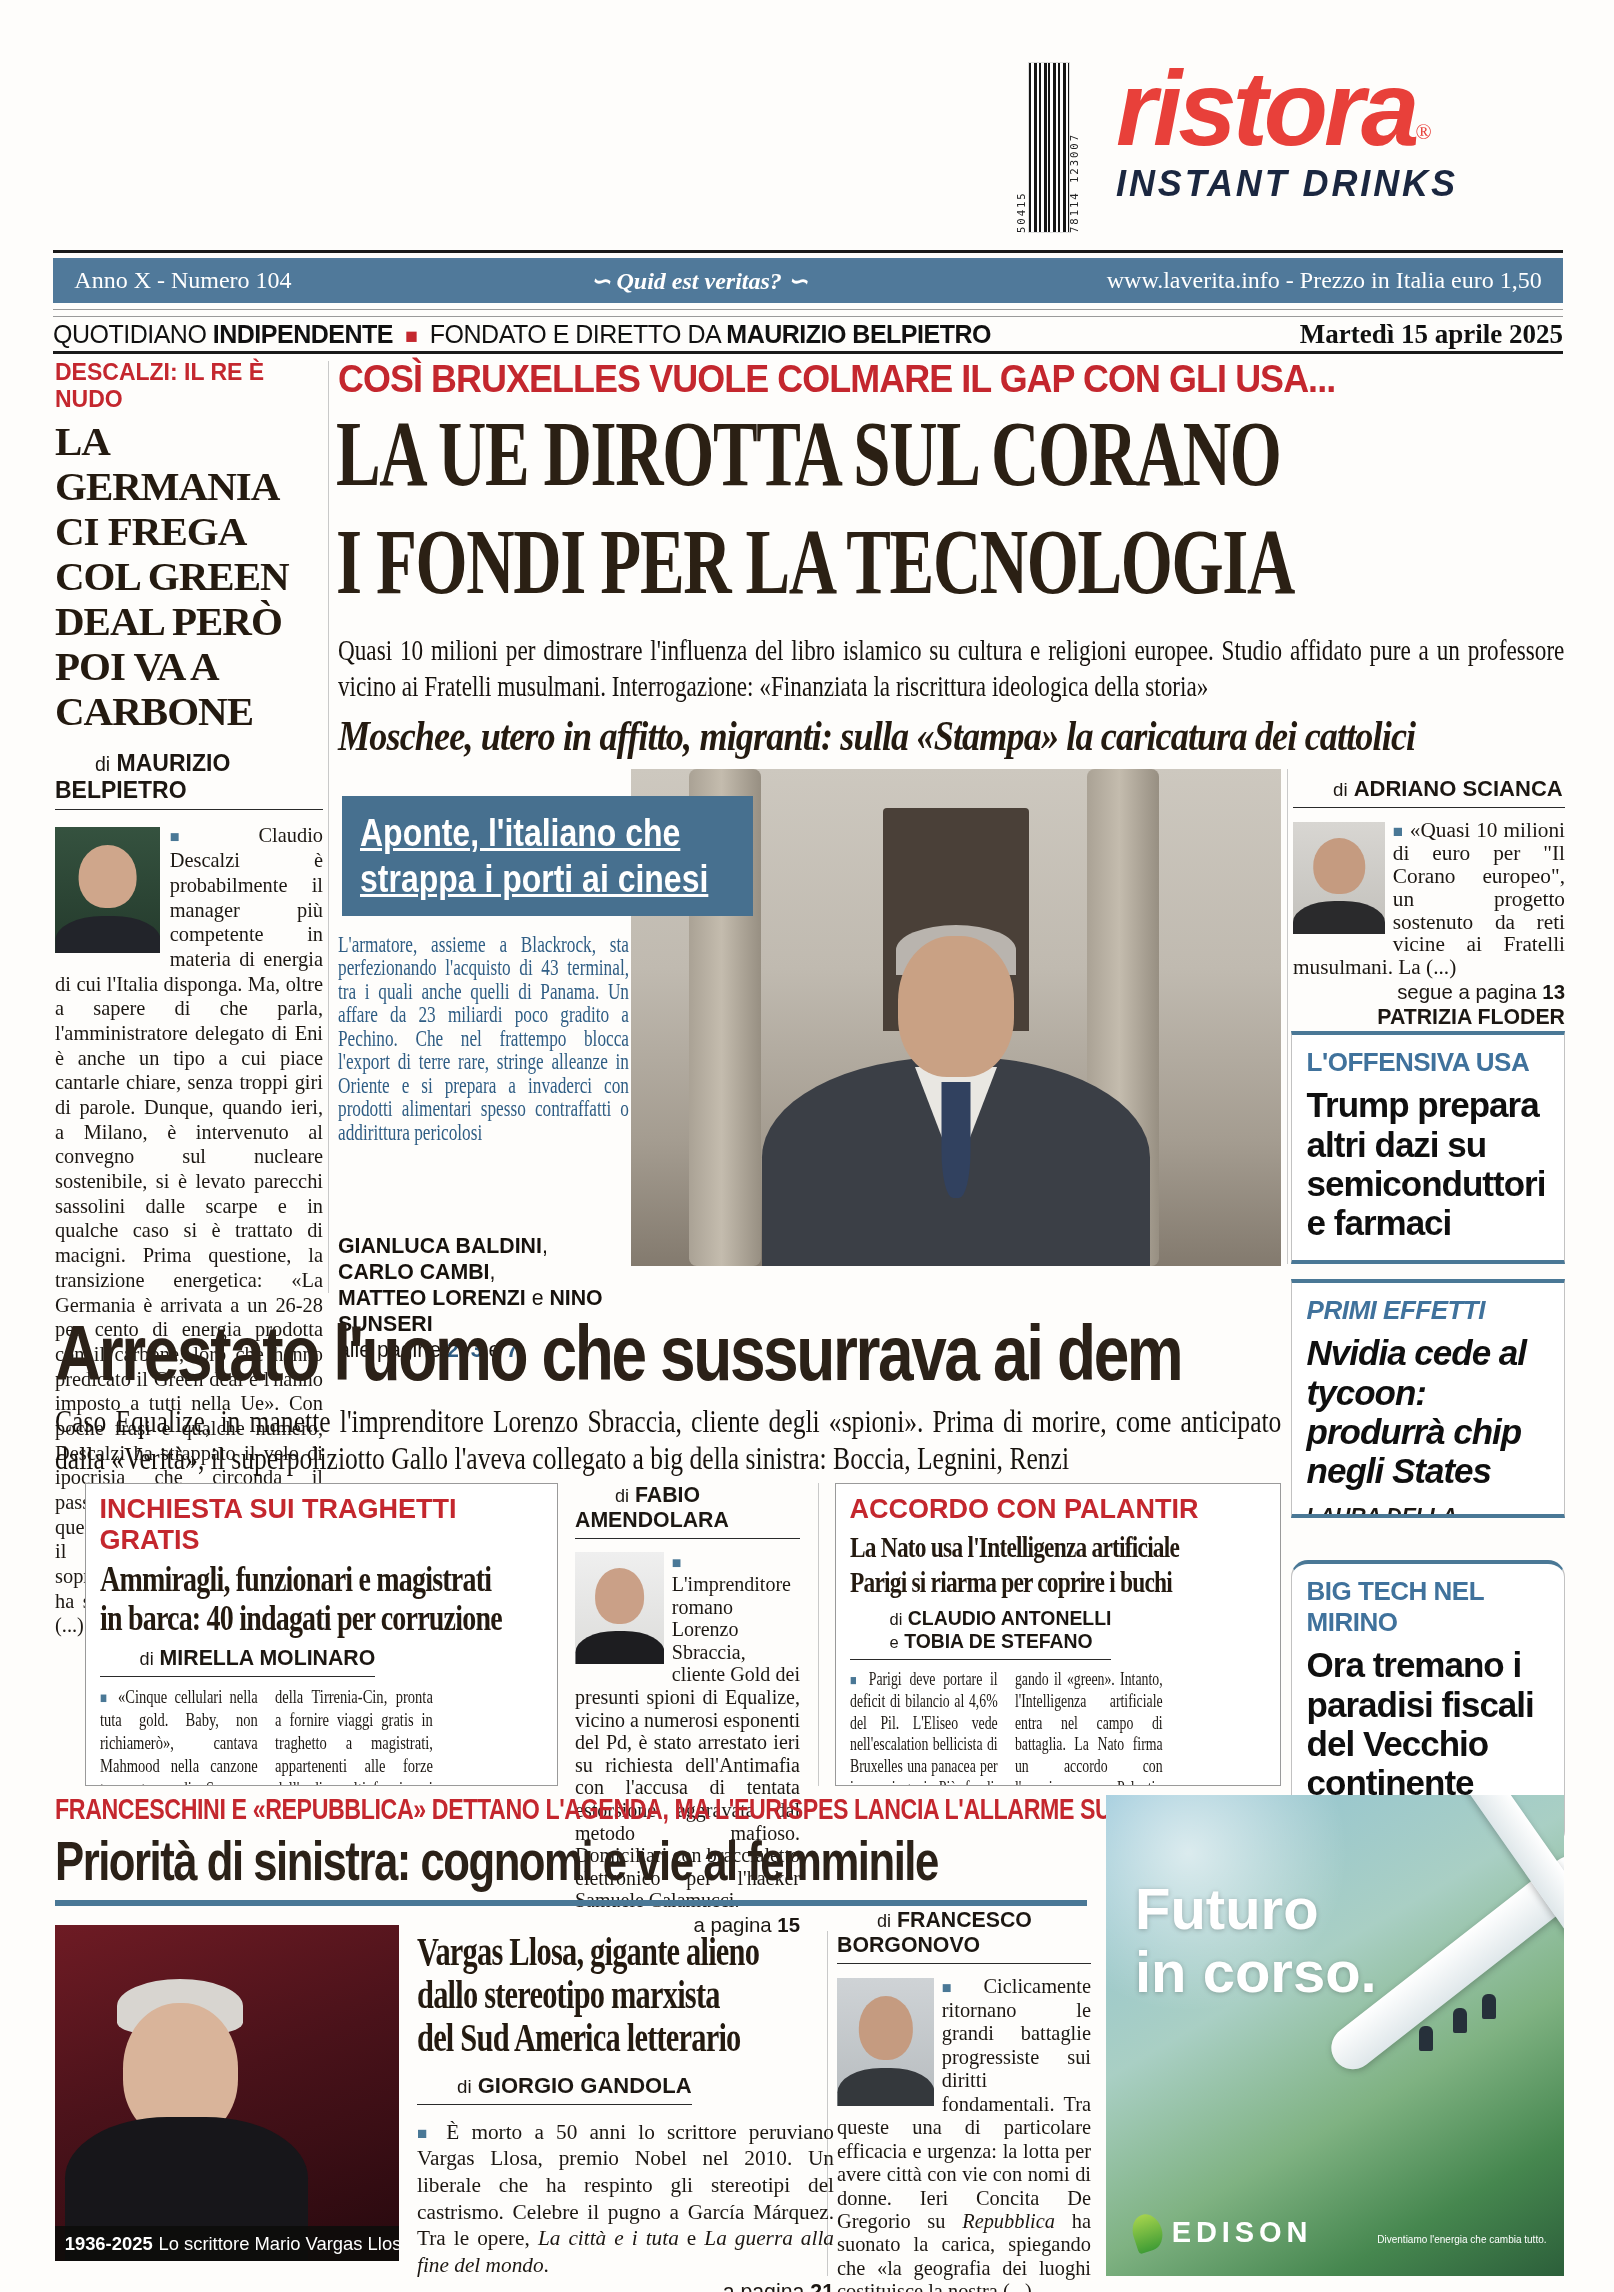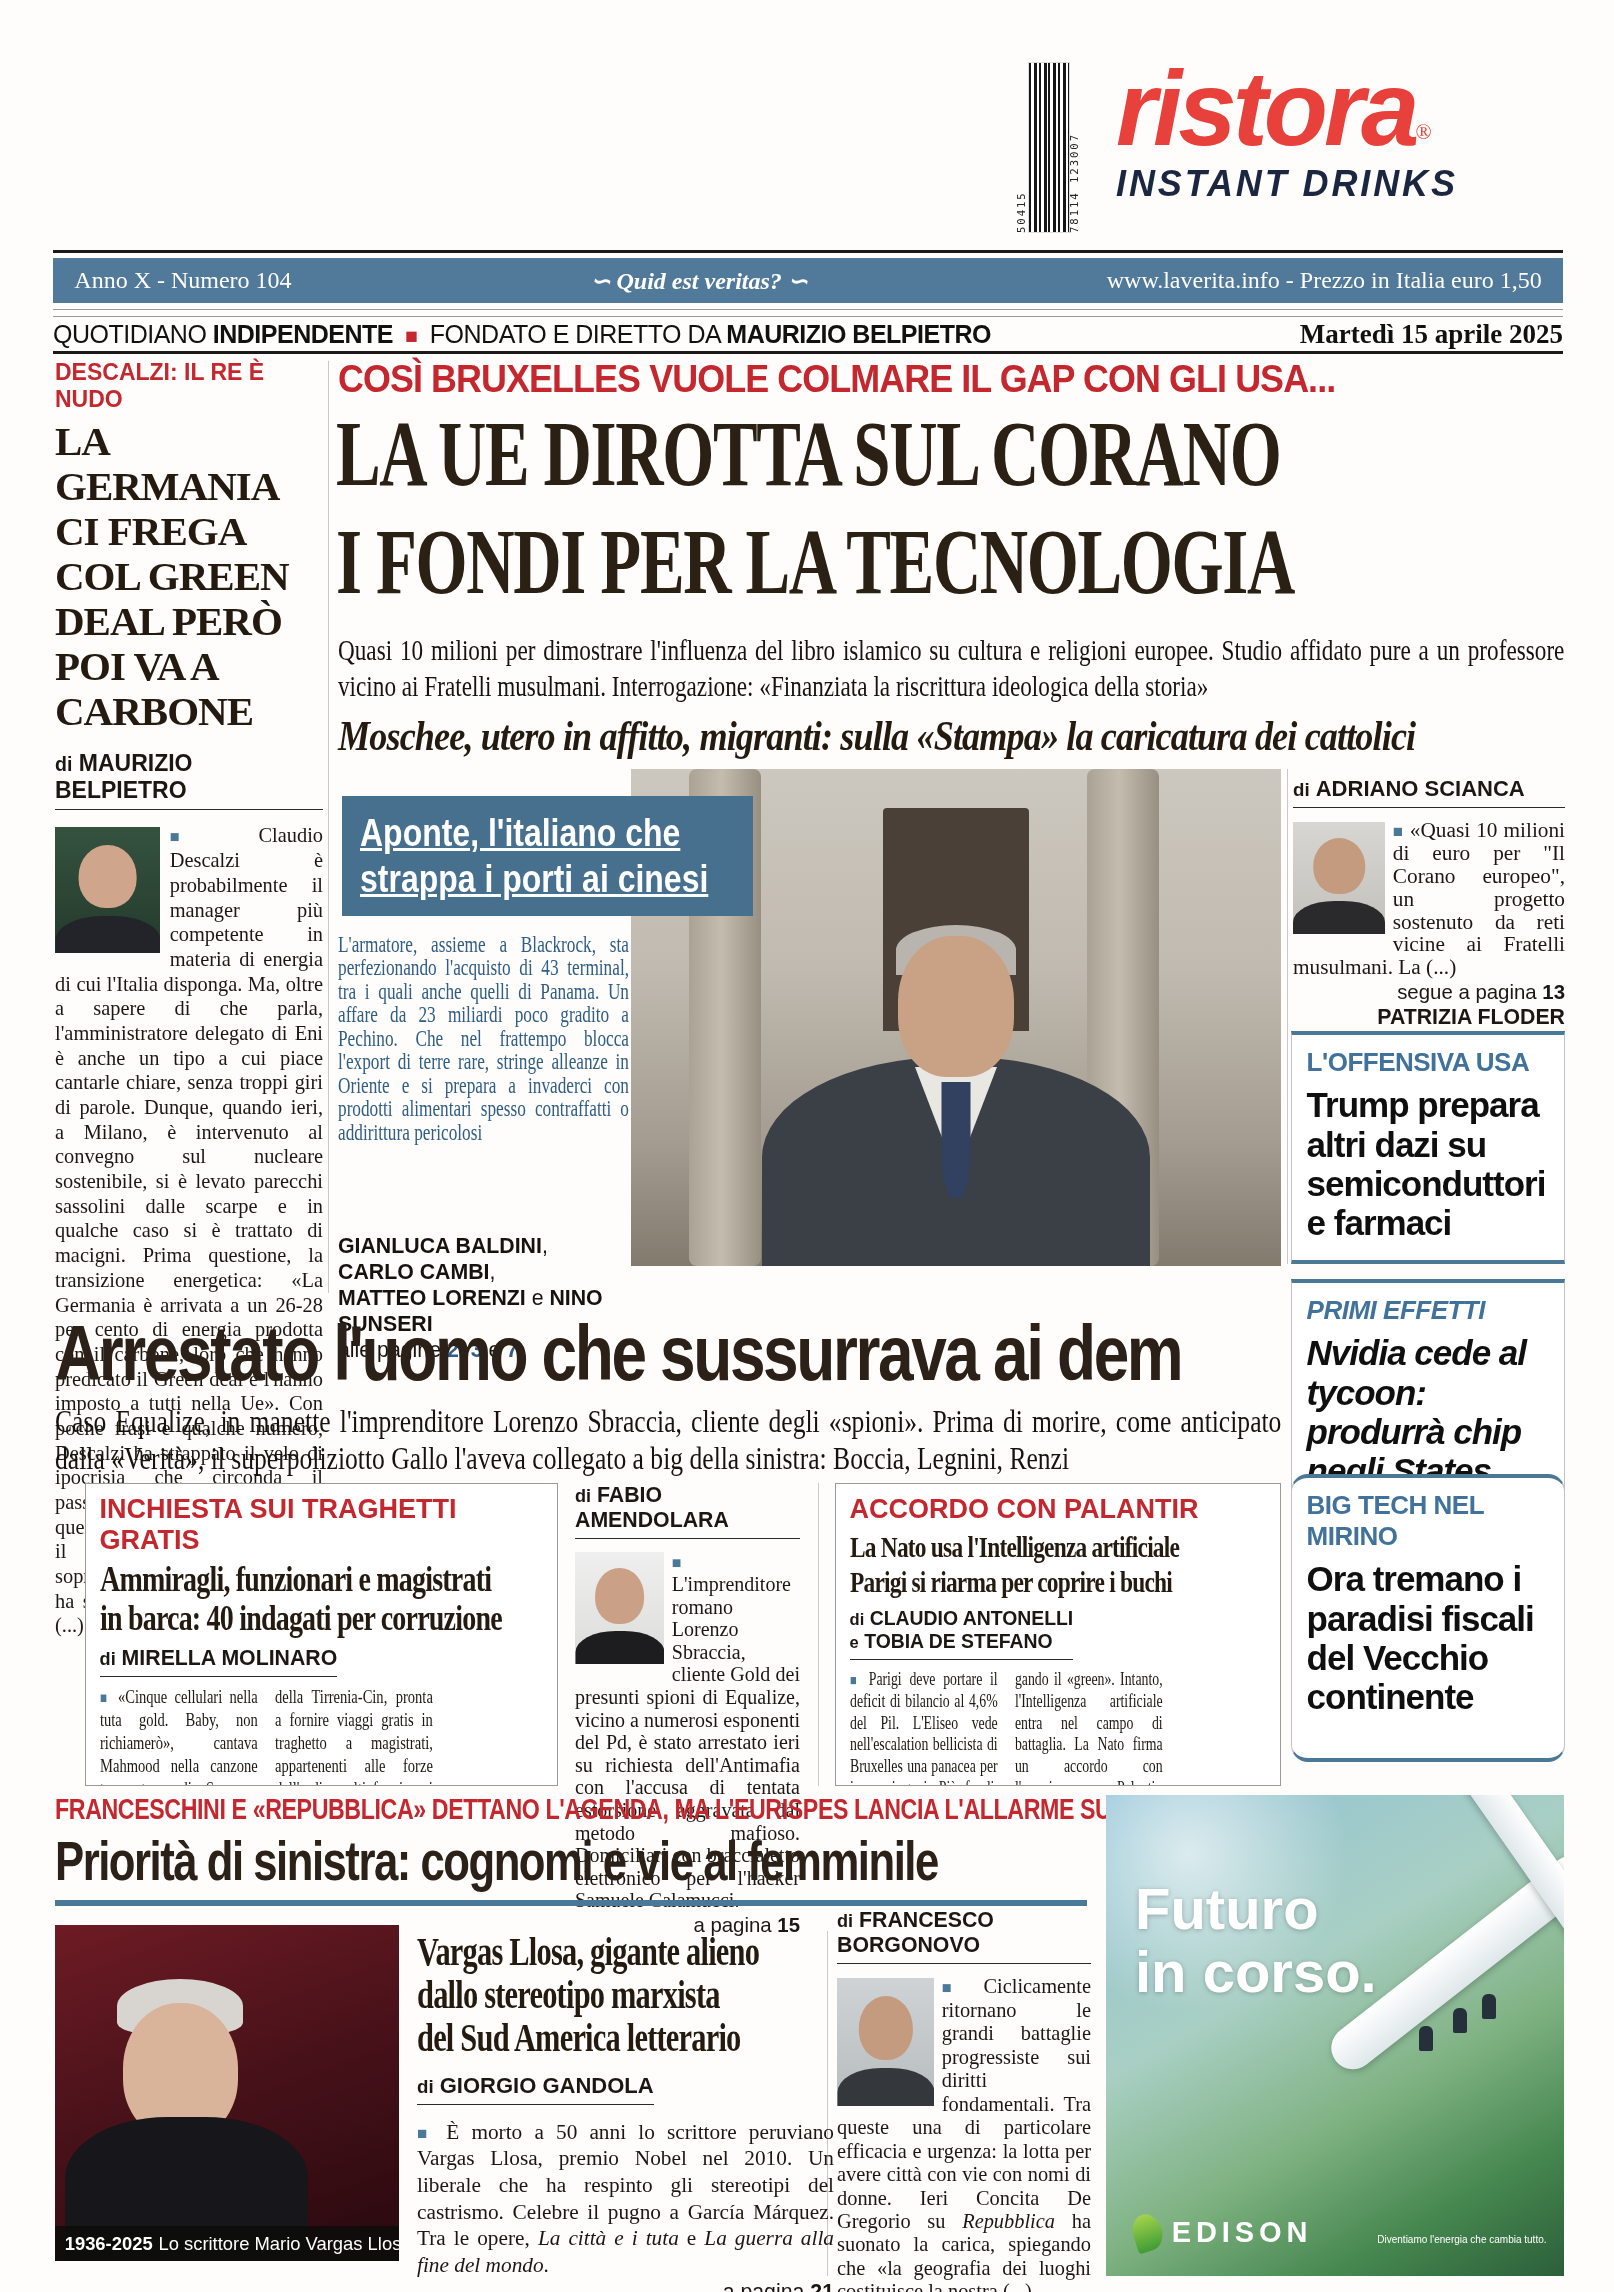--- a/index.html
+++ b/index.html
@@ -31,21 +31,21 @@
   .dbl-rule{left:53px;top:309px;width:1510px;height:5.8px;border-top:1px solid #9a9a9a;border-bottom:1px solid #9a9a9a;}
   .qrow{left:53px;top:320px;width:1510px;height:29px;display:flex;justify-content:space-between;align-items:center;}
   .qrow-left{font-family:"Liberation Sans",sans-serif;font-size:25px;letter-spacing:-0.5px;color:#111;}
   .qrow-left b{font-weight:bold;}
   .redsq{color:#c4272e;font-size:21.3px;padding:0 5.8px;}
   .qrow-date{font-size:27px;font-weight:bold;color:#111;}
 
   
   .kicker-red{font-family:"Liberation Sans",sans-serif;font-weight:bold;color:#c4272e;}
   .byline{font-family:"Liberation Sans",sans-serif;border-bottom:1.9px solid #2a2a2a;padding-bottom:4.9px;}
-  .byline .di{font-size:0.85em;font-weight:bold;}
+  .byline .di{font-size:0.85em;font-weight:normal;margin-left:40px;}
   .byline b{font-weight:bold;}
   .bodytext{text-align:justify;}
   .bullet{color:#4a7896;font-size:0.8em;}
   .segue{font-family:"Liberation Sans",sans-serif;text-align:right;}
   .segue b{font-weight:bold;}
   .vdiv{background:#c9c9c9;width:1px;}
 
   
   .descalzi{left:55px;top:359px;width:268px;}
   .descalzi-kicker{font-size:23px;letter-spacing:0px;}
@@ -316,21 +316,21 @@
 
   </div>
 
   <div class="abs sbox" style="top:1279px;height:239px;font-style:italic;">
     <div class="sbox-label">PRIMI EFFETTI</div>
     <div class="sbox-title">Nvidia cede al tycoon: produrrà chip negli States</div>
     <div class="sbox-author">LAURA DELLA PASQUA</div>
 
   </div>
 
-  <div class="abs sbox" style="top:1474px;height:288px;border-radius:17px;">
+  <div class="abs sbox" style="top:1560px;height:288px;border-radius:17px;">
     <div class="sbox-label">BIG TECH NEL MIRINO</div>
     <div class="sbox-title">Ora tremano i paradisi fiscali del Vecchio continente</div>
 
   </div>
 
   <div class="abs arr-hl">Arrestato l'uomo che sussurrava ai dem</div>
   <div class="abs arr-deck bodytext">Caso Equalize, in manette l'imprenditore Lorenzo Sbraccia, cliente degli «spioni». Prima di morire, come anticipato dalla «Verità», il superpoliziotto Gallo l'aveva collegato a big della sinistra: Boccia, Legnini, Renzi</div>
 
   <div class="abs nbox box-traghetti">
     <div class="kicker-red nbox-kicker">INCHIESTA SUI TRAGHETTI GRATIS</div>

